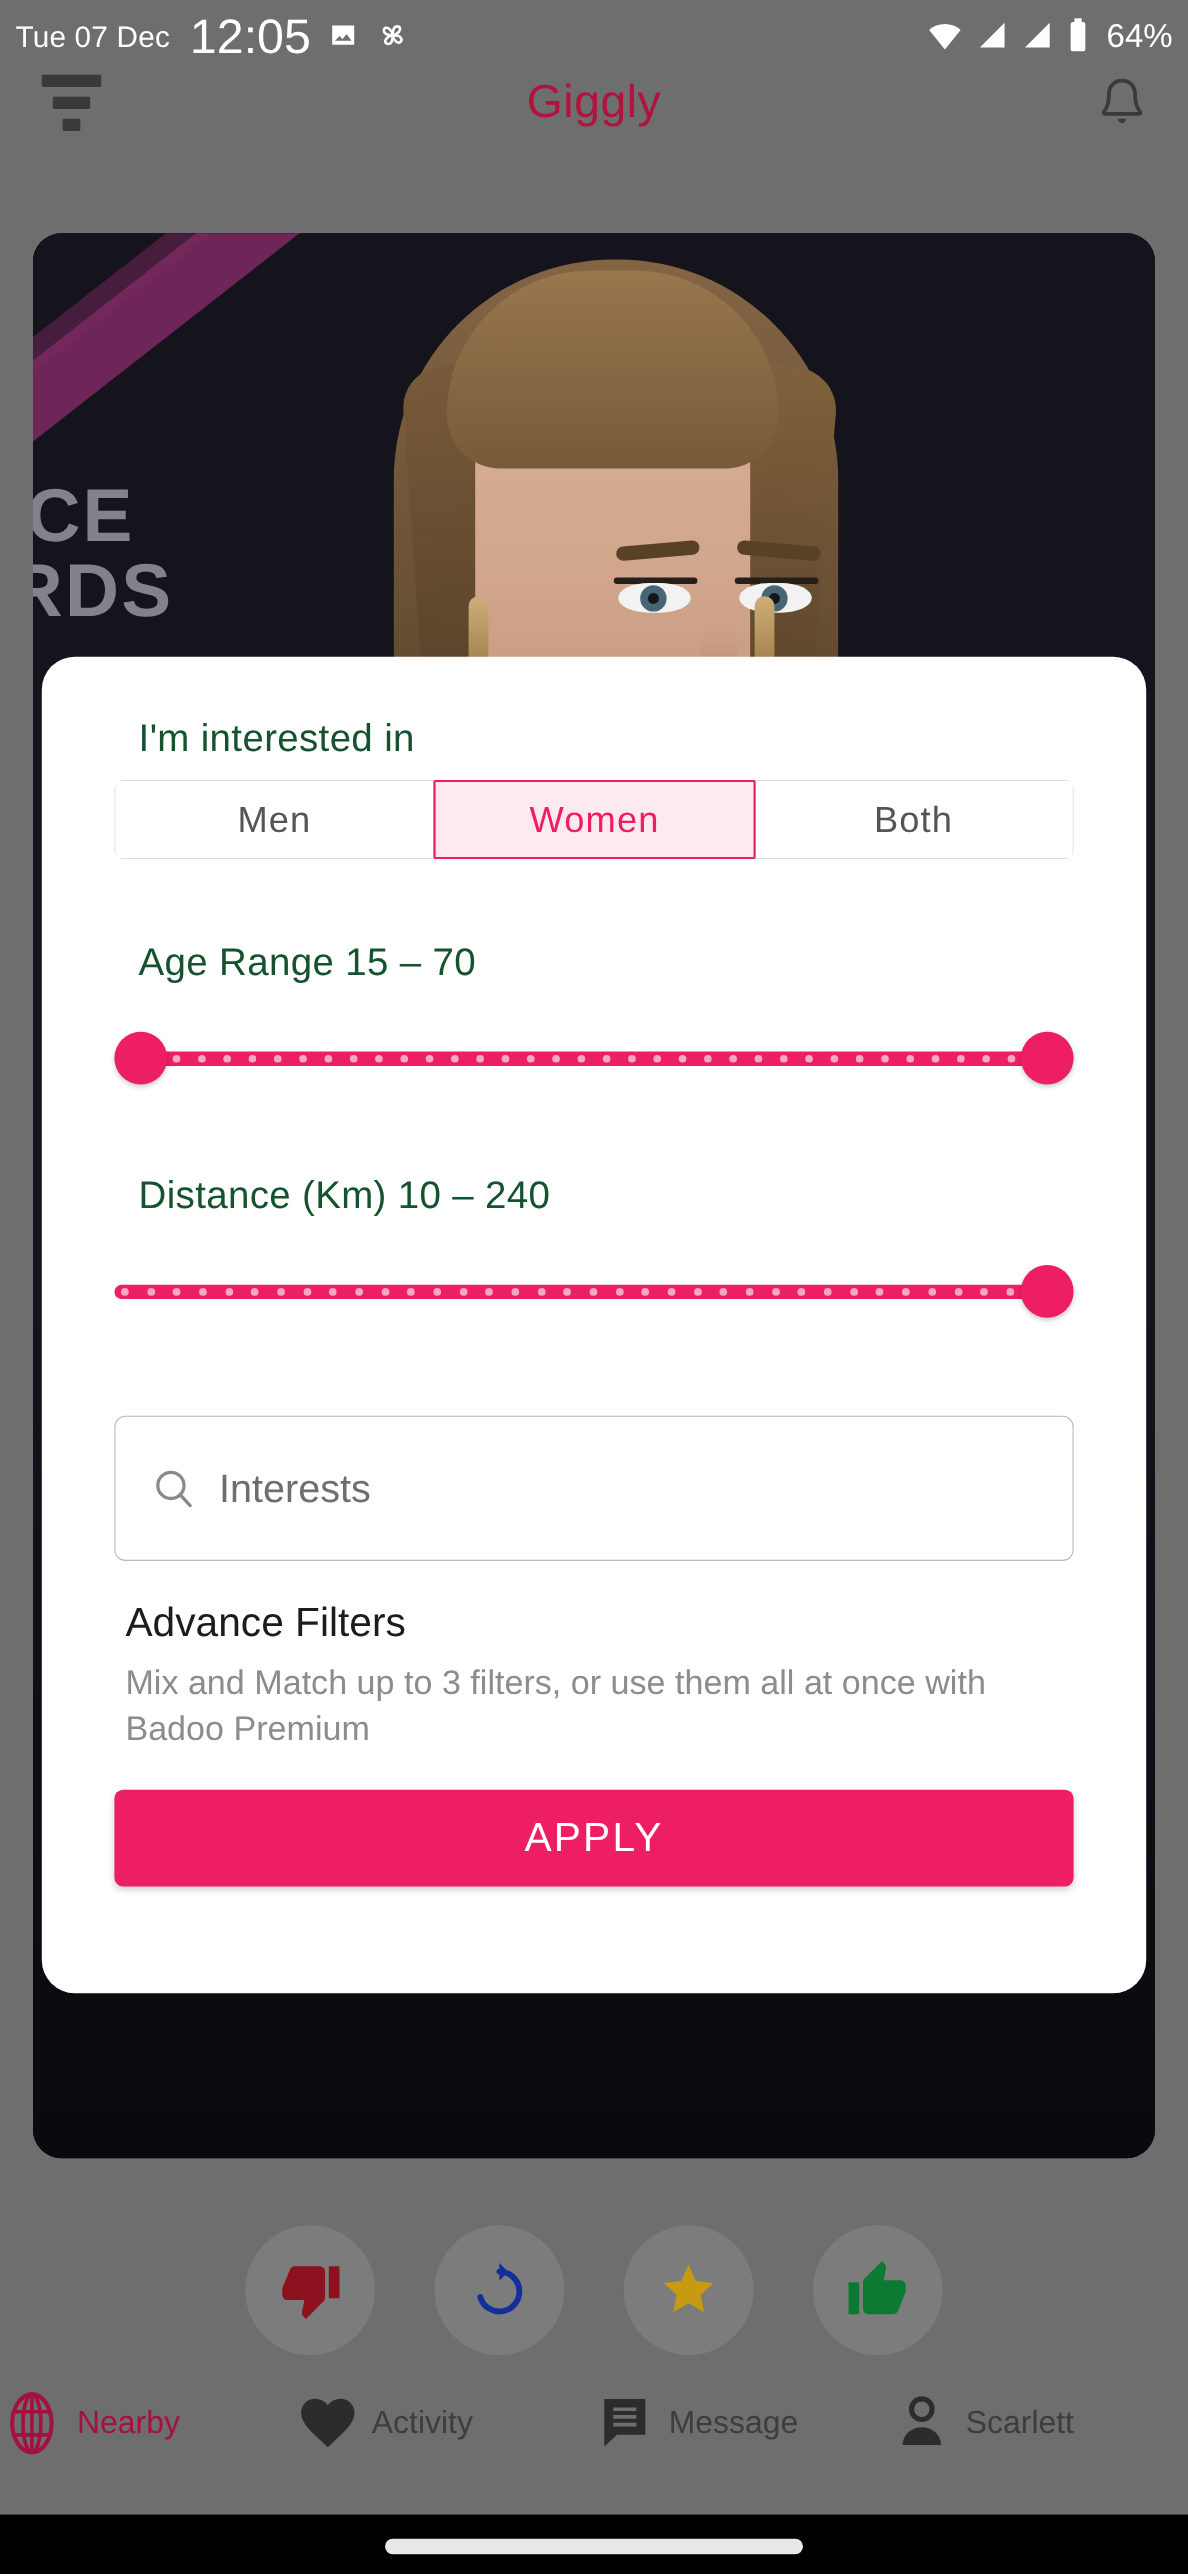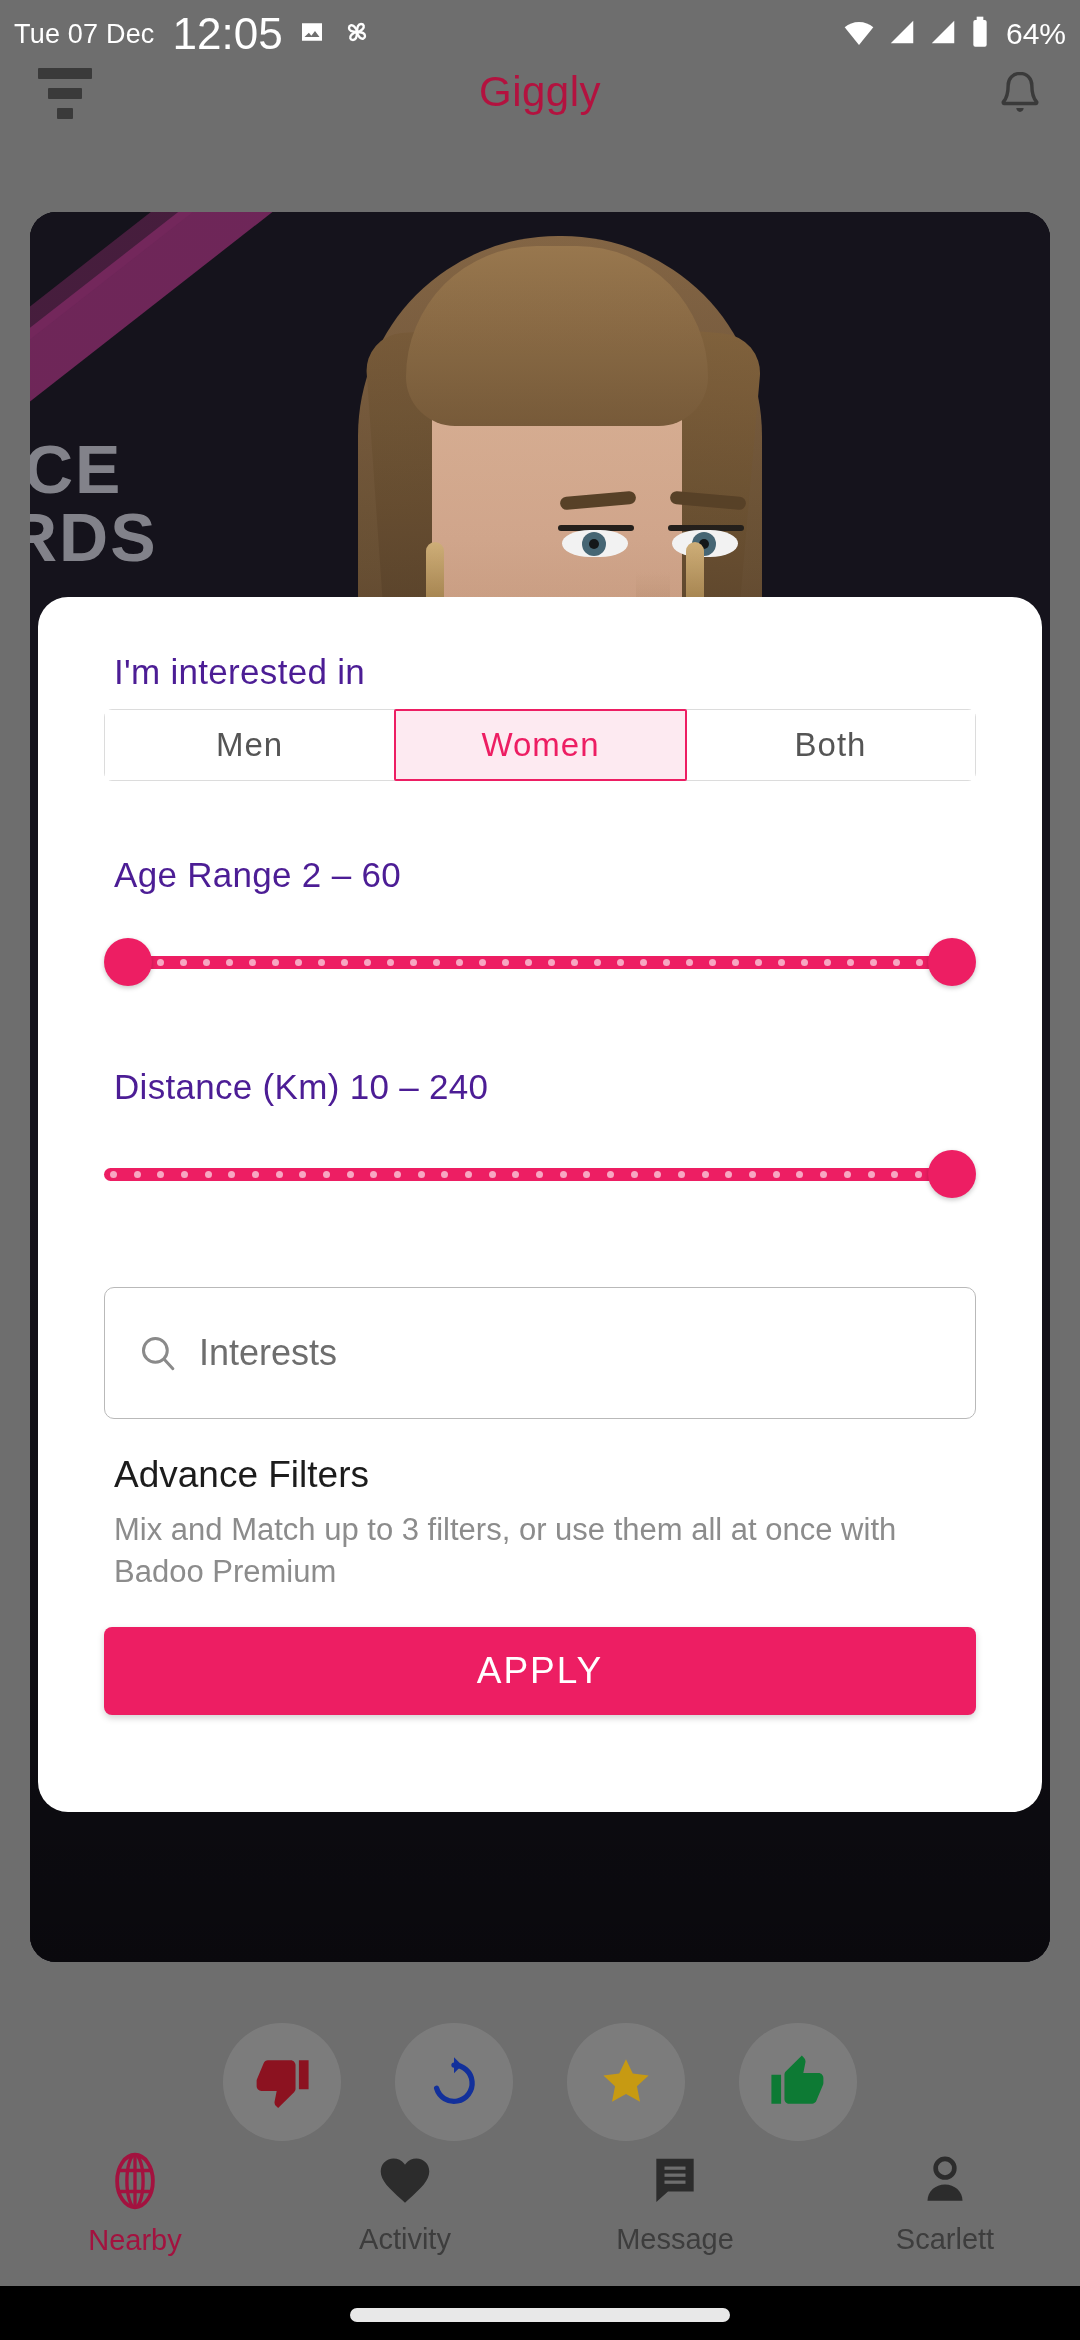--- a/index.html
+++ b/index.html
@@ -147,36 +147,36 @@
     width:118px; height:118px; border-radius:50%;
     background:rgba(255,255,255,.10);
     display:flex; align-items:center; justify-content:center;
   }
 
   
   #bottom-nav {
     position:absolute; left:0; bottom:54px; width:1080px; height:166px;
     display:flex; align-items:center; z-index:25;
   }
-  .nav-item { flex:1; display:flex; flex-direction:column; align-items:center; gap:12px; }
+  .nav-item { flex:1; display:flex; align-items:center; gap:12px; }
   .nav-label { font-size:29px; color:#3d3d3d; }
   .nav-item.active .nav-label { color:#a3123f; }
 
   #gesture-area { position:absolute; left:0; bottom:0; width:1080px; height:54px; background:#000; z-index:70; }
   #gesture-bar { position:absolute; left:50%; transform:translateX(-50%); bottom:18px;
     width:380px; height:14px; background:#e8e8e8; border-radius:7px; }
 
   
   #filter-sheet {
     position:absolute; left:38px; top:597px; width:1004px; height:1215px;
     background:#fff; border-radius:30px; z-index:40;
     padding:0 28px;
   }
   .sheet-label {
-    font-size:35px; color:#4c1d95; letter-spacing:.3px;
+    font-size:35px; color:#14532d; letter-spacing:.3px;margin-left:12px;
   }
   #interested-label { position:absolute; left:76px; top:55px; }
 
   
   #gender-segment {
     position:absolute; left:66px; top:112px; width:872px; height:72px;
     display:flex; border:1px solid #dcdcdc; border-radius:8px; overflow:visible;
   }
   .seg-btn {
     flex:1; display:flex; align-items:center; justify-content:center;
@@ -410,21 +410,21 @@
   <div id="filter-sheet">
 
     <div class="sheet-label" id="interested-label">I'm interested in</div>
 
     <div id="gender-segment">
       <div class="seg-btn">Men</div>
       <div class="seg-btn selected">Women</div>
       <div class="seg-btn">Both</div>
     </div>
 
-    <div class="sheet-label" id="age-label">Age Range 2 – 60</div>
+    <div class="sheet-label" id="age-label">Age Range 15 – 70</div>
     <div id="age-slider">
       <div class="track-wrap">
         <div class="track" style="left:24px;right:24px;"></div>
         <div class="ticks" style="left:24px;right:24px;">
             <i></i>
             <i></i>
             <i></i>
             <i></i>
             <i></i>
             <i></i>

